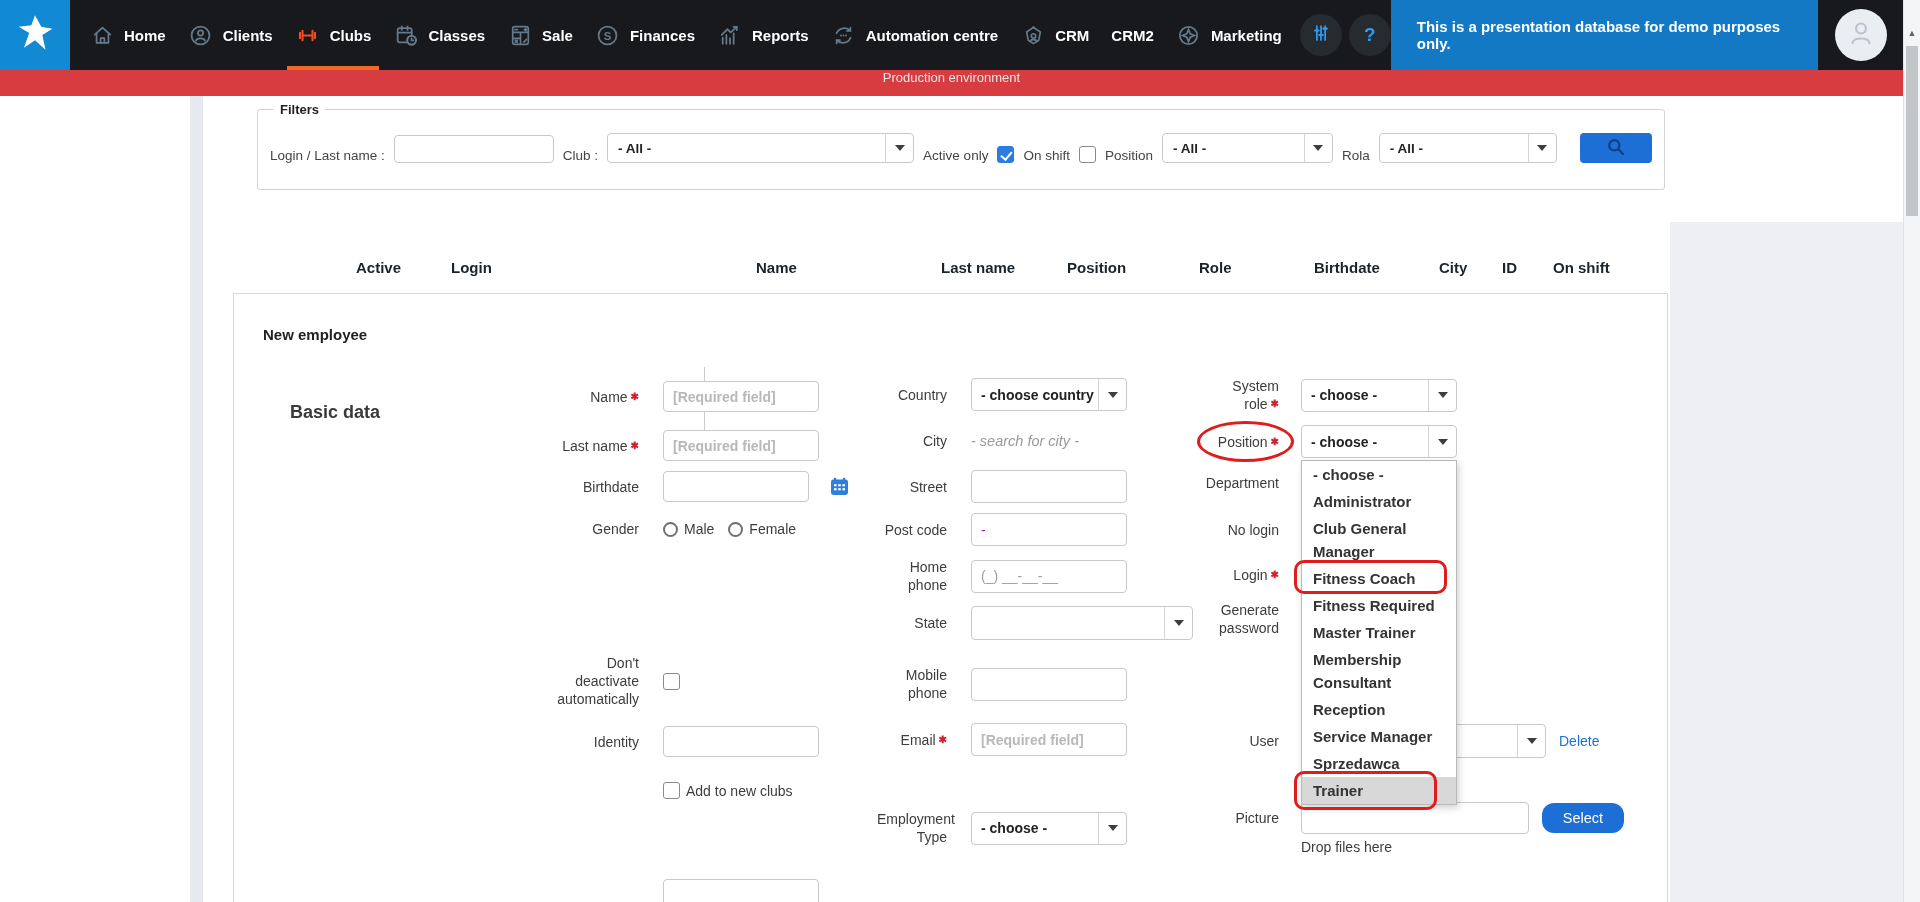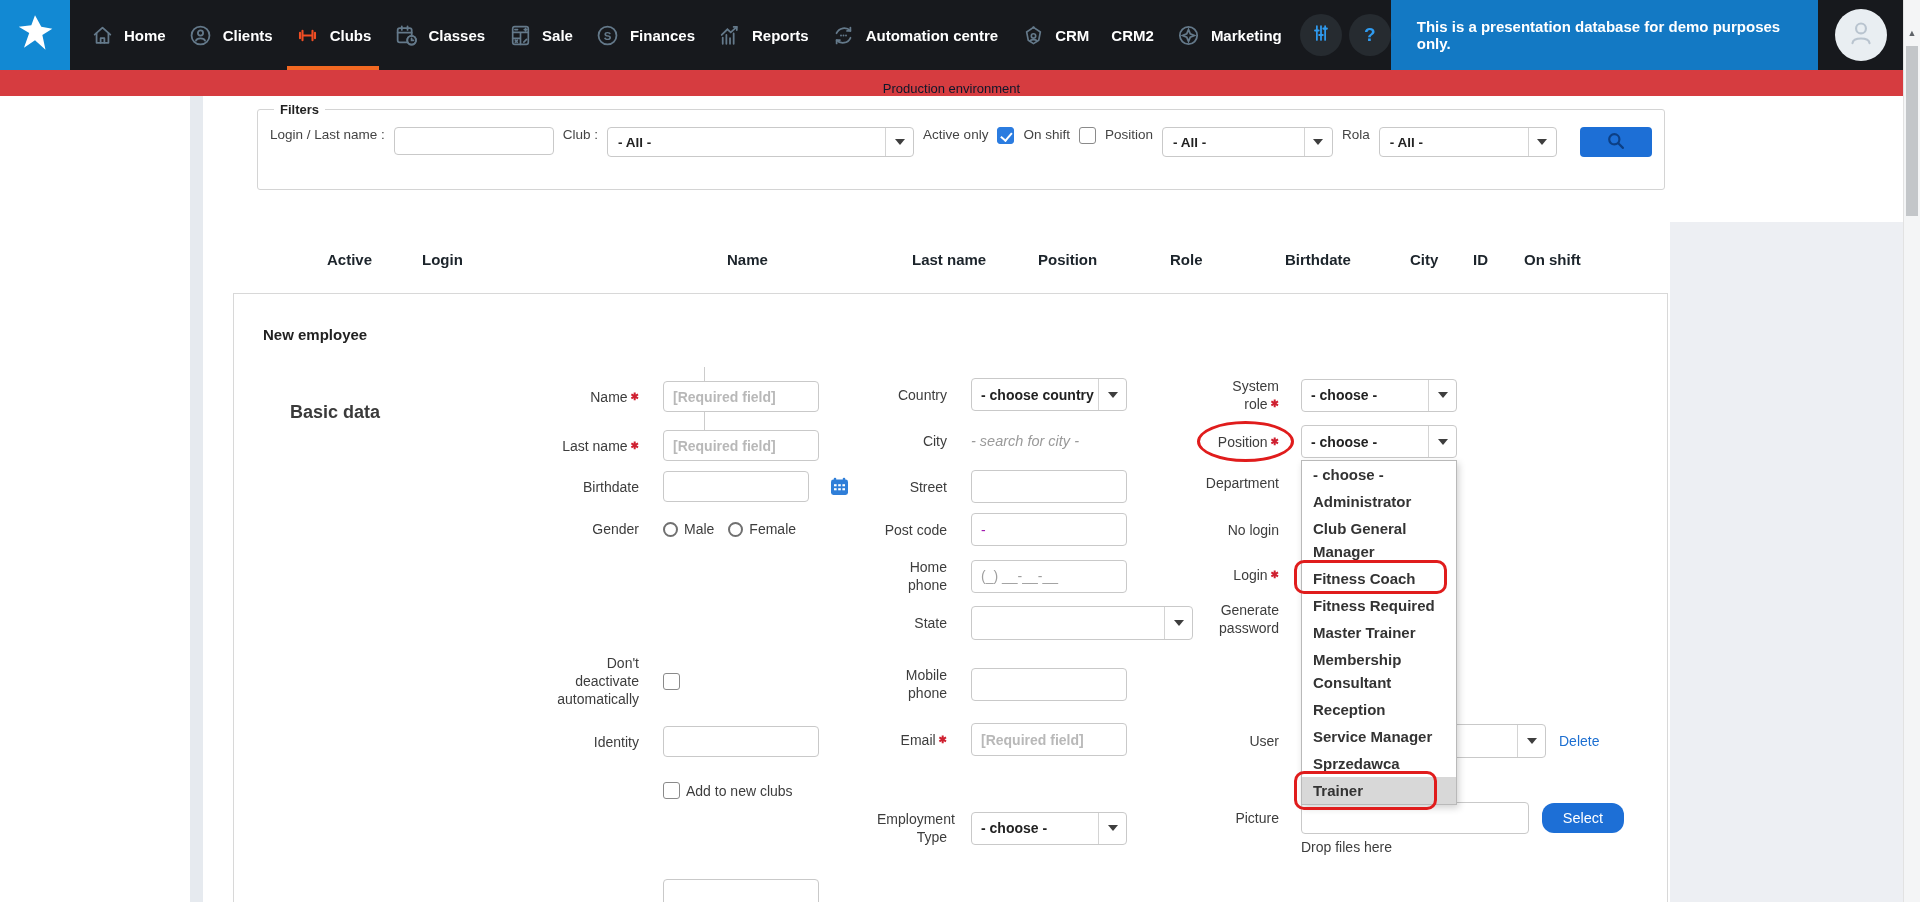--- a/index.html
+++ b/index.html
@@ -17,48 +17,48 @@
   .nav-item.active::after{content:"";position:absolute;left:3px;right:3px;bottom:0;height:4px;background:#f26822;}
   .nav-item.active .nicon{color:#f04d23;}
   .circle-btn{width:42px;height:42px;border-radius:50%;background:#262b30;align-self:center;
               display:flex;align-items:center;justify-content:center;margin-left:7px;
               color:#2f9bf0;font-weight:bold;font-size:19px;cursor:pointer;flex:0 0 42px;}
   .demo-banner{margin-left:auto;width:478px;background:#1379c4;color:#fff;font-size:15px;font-weight:600;
                display:flex;align-items:center;padding:0 26px;box-sizing:border-box;}
   .avatar-zone{width:85px;background:#17191d;display:flex;align-items:center;justify-content:center;flex:0 0 85px;}
   .avatar{width:52px;height:52px;border-radius:50%;background:#e9eef2;display:flex;align-items:center;justify-content:center;}
 
-  .env-banner{position:absolute;left:0;top:70px;width:1903px;height:26px;background:#d63c40;color:#0f172a;
-              font-size:13px;display:flex;align-items:flex-end;justify-content:center;}
+  .env-banner{position:absolute;left:0;top:70px;width:1903px;height:26px;background:#d63c40;color:#e5e5e5;
+              font-size:13px;display:flex;align-items:flex-start;justify-content:center;}
 
   .left-strip{position:absolute;left:190px;top:96px;width:13px;height:806px;background:#e6eaef;}
   .right-grey{position:absolute;left:1670px;top:222px;width:233px;height:680px;background:#edeff3;}
 
   
   fieldset.filters{position:absolute;left:257px;top:102px;width:1408px;height:88px;background:#fff;
                    border:1px solid #d4d4d4;border-radius:3px;margin:0;padding:0 12px;box-sizing:border-box;}
   fieldset.filters legend{font-weight:bold;font-size:13px;color:#222;padding:0 6px;margin-left:4px;}
-  .filter-row{display:flex;align-items:flex-start;gap:9px;margin-top:10px;font-size:13.5px;color:#444;}
+  .filter-row{display:flex;align-items:flex-end;gap:9px;margin-top:16px;font-size:13.5px;color:#444;}
   .tinput{height:28px;width:160px;border:1px solid #c9c9c9;border-radius:4px;font-family:inherit;font-size:13.5px;padding:0 8px;box-sizing:border-box;}
   .fselect{height:30px;border:1px solid #c9c9c9;border-radius:4px;background:#fff;display:flex;align-items:center;
            font-weight:bold;color:#222;font-size:13.5px;box-sizing:border-box;cursor:pointer;}
   .fselect .val{padding:0 10px;flex:1;white-space:nowrap;overflow:hidden;}
   .sel-arrow{width:27px;align-self:stretch;border-left:1px solid #d4d4d4;display:flex;align-items:center;justify-content:center;flex:0 0 27px;}
   .sel-arrow::after{content:"";border-left:5px solid transparent;border-right:5px solid transparent;border-top:6px solid #3e3e3e;}
   .checkbox{width:17px;height:17px;border:1px solid #8a8a8a;border-radius:3px;background:#fff;box-sizing:border-box;
             position:relative;flex:0 0 17px;cursor:pointer;}
   .checkbox.checked{background:#2b7ce0;border-color:#2b7ce0;}
   .checkbox.checked::after{content:"";position:absolute;left:5px;top:1.5px;width:4.5px;height:9px;
             border:solid #fff;border-width:0 2.4px 2.4px 0;transform:rotate(40deg);}
   .search-btn{width:72px;height:30px;background:#1d6fd6;border-radius:4px;display:flex;align-items:center;
               justify-content:center;margin-left:auto;cursor:pointer;border:none;}
 
   
   .thead-row{position:absolute;top:243px;left:0;width:1903px;height:22px;font-weight:bold;font-size:15px;color:#1c242b;}
-  .th{position:absolute;top:8px;white-space:nowrap;}
+  .th{position:absolute;top:16px;white-space:nowrap;margin-left:29px;}
 
   
   .card{position:absolute;left:233px;top:293px;width:1435px;height:640px;background:#fff;
         border:1px solid #d8d8d8;box-sizing:border-box;}
   .card-title{position:absolute;left:29px;top:32px;font-weight:bold;font-size:15px;color:#222;}
   .section-label{position:absolute;left:56px;top:84px;font-weight:bold;font-size:18px;color:#3a3a3a;margin-top:24px;}
   .vdivider{position:absolute;left:470px;top:73px;width:1px;height:64px;background:#ccc;}
 
   .frow{position:absolute;display:flex;align-items:center;}
   .flabel{text-align:right;font-size:14px;color:#3d3d3d;line-height:18px;margin-right:24px;flex:0 0 auto;}

